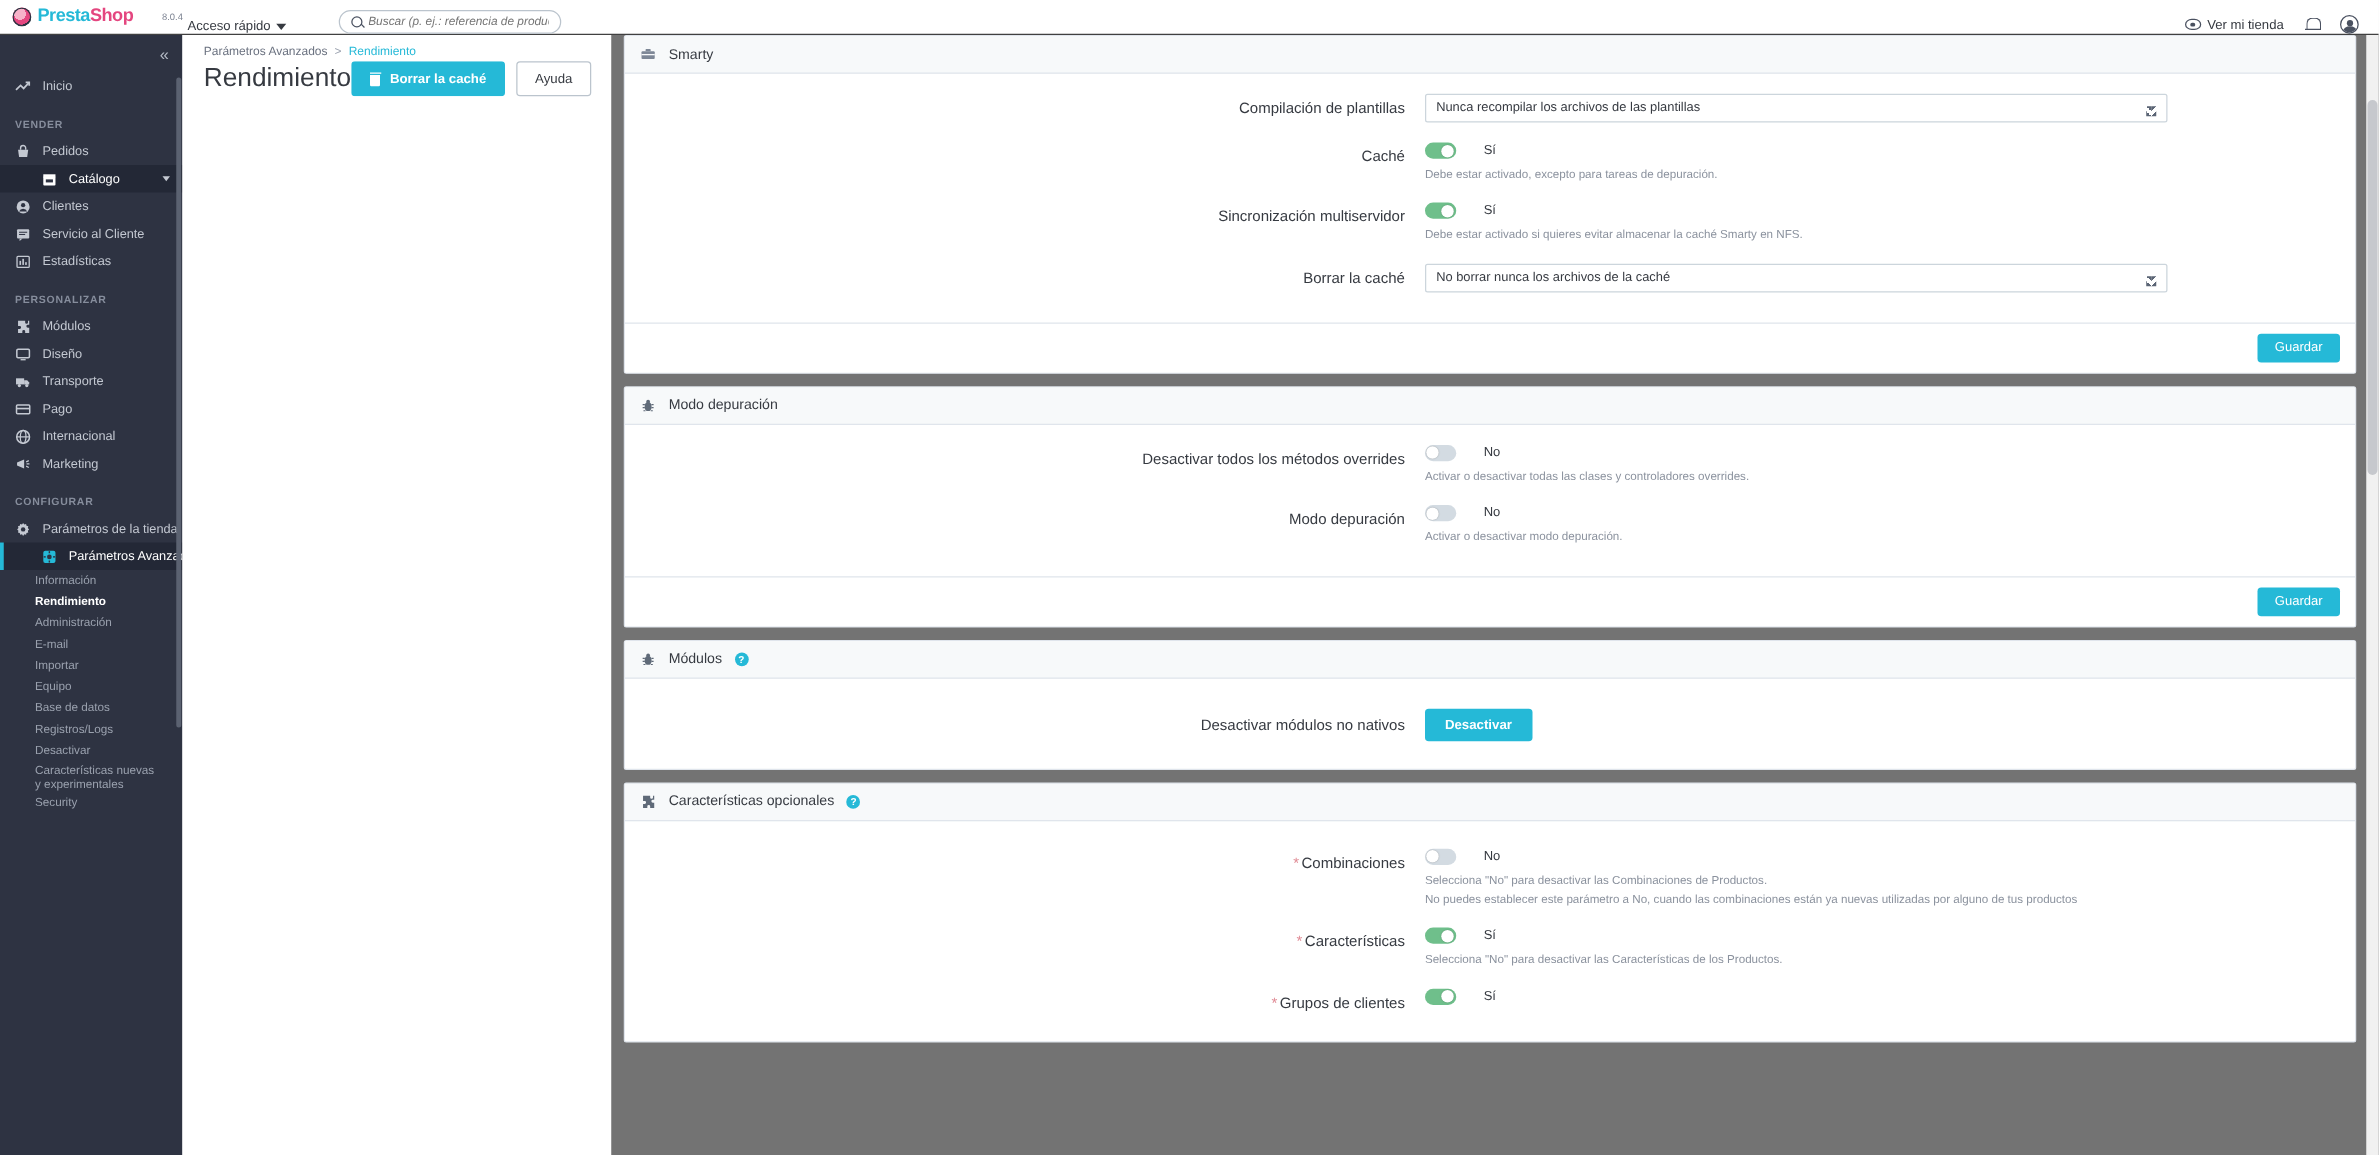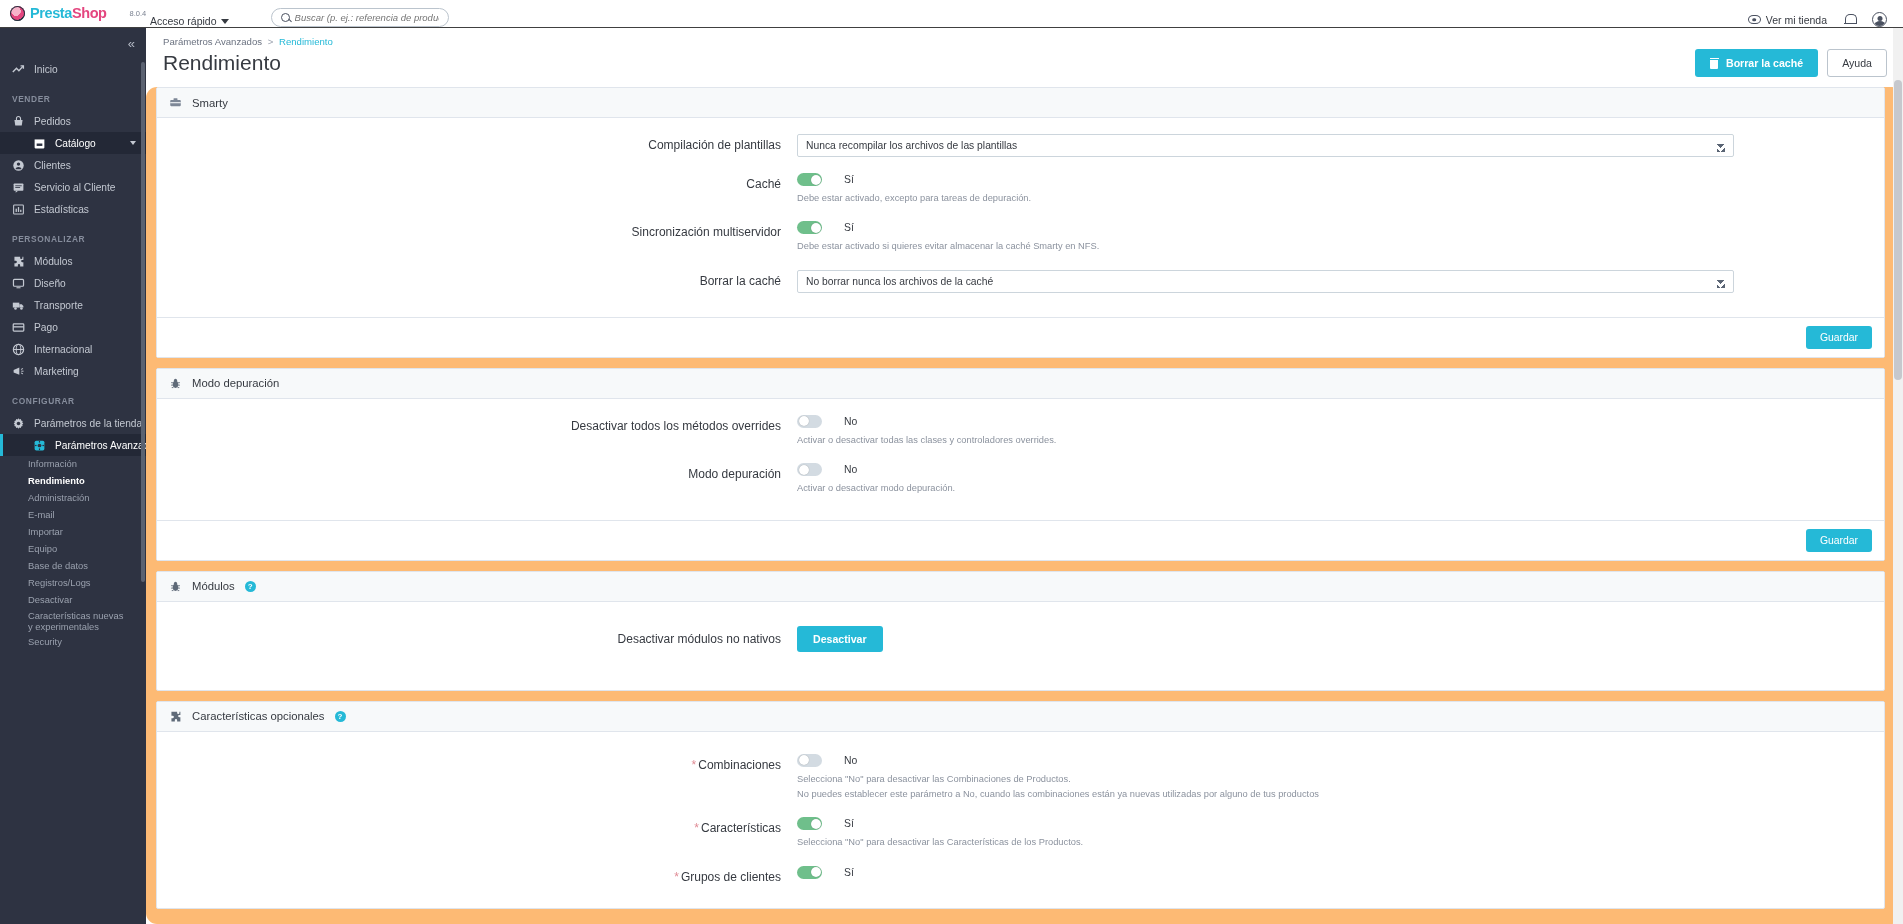--- a/index.html
+++ b/index.html
@@ -155,21 +155,21 @@
   .sb-sub.multiline { height: 25px; padding-right: 20px; display:flex; align-items:center; }
   .sb-sub.current { color: #ffffff; font-weight: bold; }
   .sb-thumb {
     position: absolute; right: 1px; top: 34px; width: 4px; height: 520px;
     background: #5b6271; border-radius: 2px;
   }
 
   
   .main {
     flex: 1; min-width: 0; background: #ffffff;
-    display: flex; flex-direction: column; overflow: hidden;
+    display: flex; flex-direction: row; overflow: hidden;
     position: relative;
   }
   .page-head { padding: 8px 0 0 10px; background:#fff; }
   .breadcrumb { font-size: 9.6px; color: #6b7280; padding-left: 7px; }
   .breadcrumb .crumb-link { color: #25b9d7; }
   .breadcrumb .sep { color: #9aa1ae; margin: 0 3px; }
   .title-row {
     display: flex; align-items: center; padding: 2px 16px 10px 7px;
   }
   .page-title { font-size: 21px; color: #363a41; font-weight: normal; }
@@ -185,21 +185,21 @@
   .trash-ic::before {
     content:''; position:absolute; left:0.5px; top:2px; width:8px; height:9px;
     background:#fff; border-radius: 0 0 1px 1px;
   }
   .trash-ic::after {
     content:''; position:absolute; left:0; top:0; width:9px; height:1.6px; background:#fff;
   }
 
   .scroll-area {
     flex: 1; overflow: hidden; position: relative;
-    background: #fdba74; padding: 0 18px 0 10px; border-radius: 11px;
+    background: #737373; padding: 0 18px 0 10px;
   }
 
   .panel {
     background: #fff; border: 1px solid #e0e5ec; border-radius: 2px;
     margin-bottom: 10px;
   }
   .panel-head {
     background: #f7f9fa; border-bottom: 1px solid #e0e5ec;
     height: 30px; display: flex; align-items: center; gap: 10px;
     padding: 0 12px; font-size: 11.3px; color: #363a41;
@@ -627,21 +627,21 @@
             <svg width="13" height="13" viewBox="0 0 16 16">
                 <ellipse cx="8" cy="9" rx="3.4" ry="4.4" fill="#5f6a78"></ellipse>
                 <circle cx="8" cy="4.1" r="1.9" fill="#5f6a78"></circle>
                 <path d="M2.6 7h2.2M11.2 7h2.2M2.6 10h2.2M11.2 10h2.2M3.4 13h2M10.6 13h2" stroke="#5f6a78" stroke-width="1.1"></path>
               </svg>
           </span>
           <span>Módulos</span>
           <span class="help-dot">?</span>
         </div>
         <div class="panel-body" style="padding:24px 0 22px 0;">
-          <div class="frow inline-row" style="margin-bottom:16px;">
+          <div class="frow inline-row" style="margin-bottom:0;">
             <div class="flabel">Desactivar módulos no nativos</div>
             <div class="fctrl">
               <button class="btn-teal">Desactivar</button>
             </div>
           </div>
         </div>
       </div>
 
       <div class="panel">
         <div class="panel-head">

